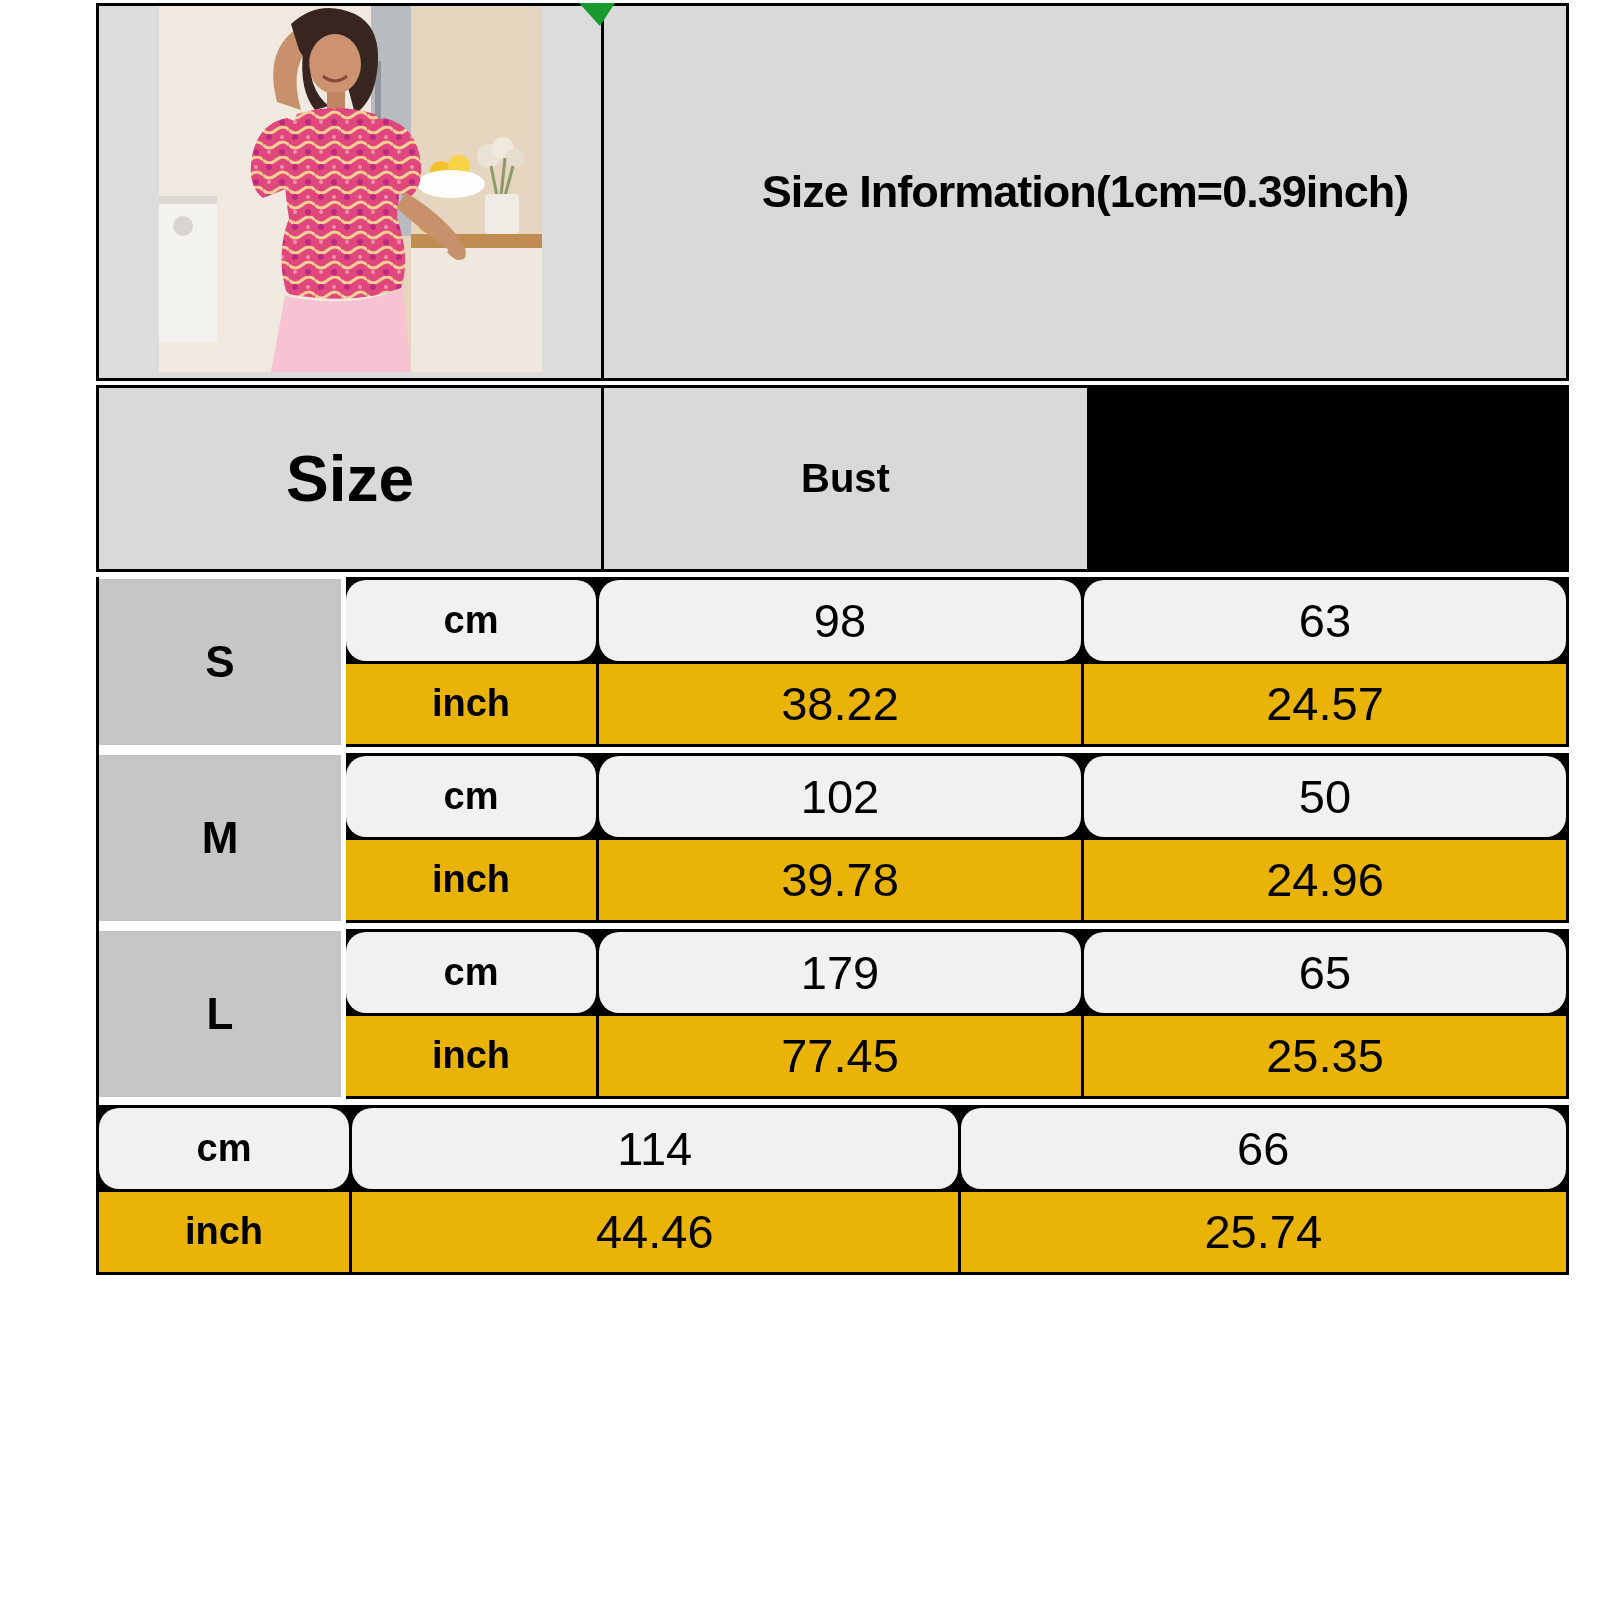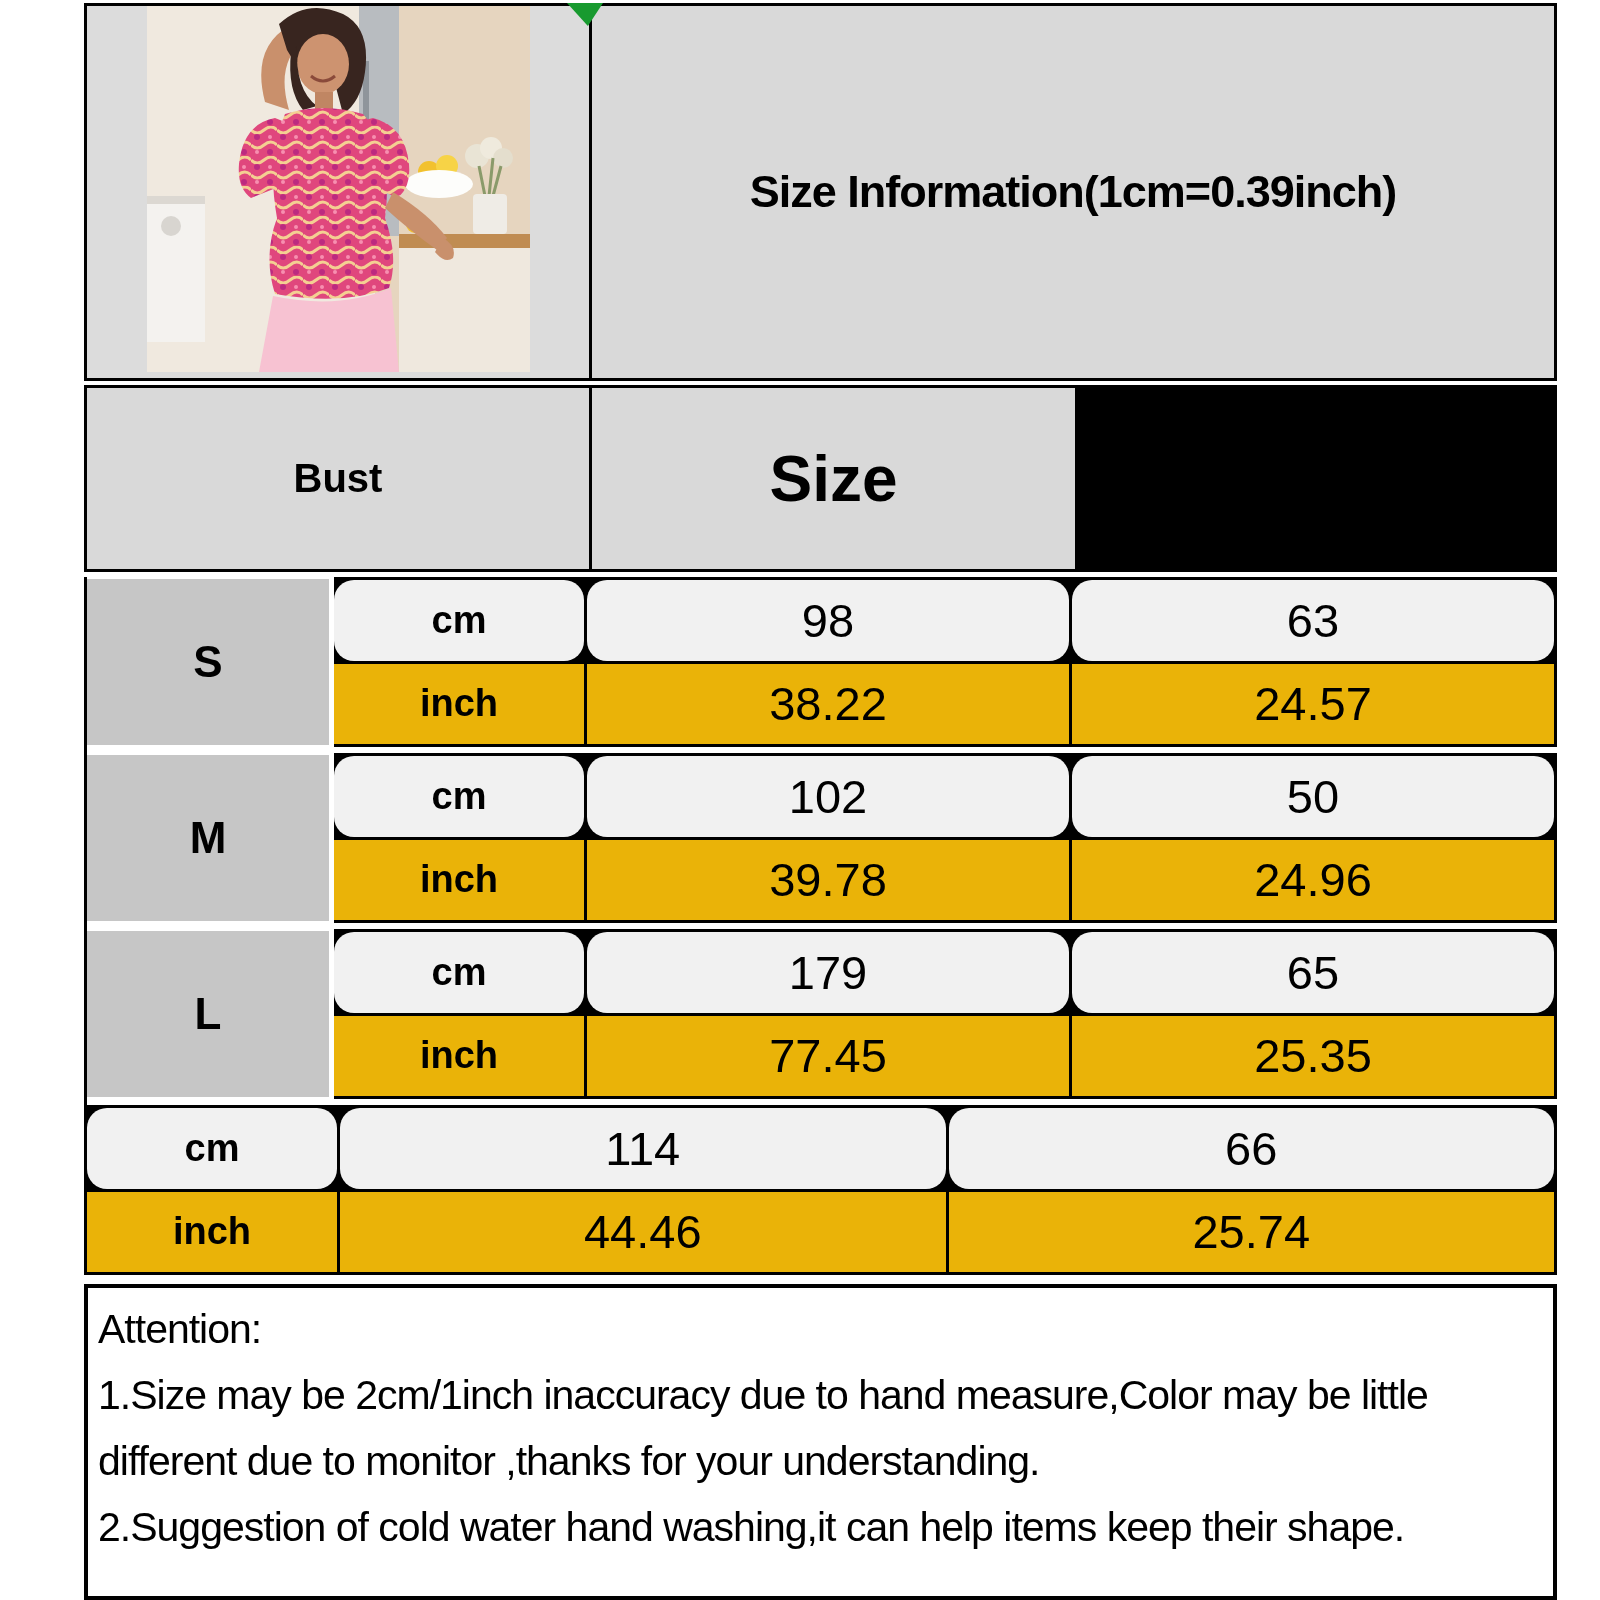--- a/index.html
+++ b/index.html
@@ -1,17 +1,17 @@
 <!DOCTYPE html>
 <html><head>
 <meta charset="utf-8">
 <style>
   html,body{margin:0;padding:0;background:#ffffff;}
   body{width:1600px;height:1600px;position:relative;font-family:"Liberation Sans",sans-serif;color:#000;}
-  .sheet{position:absolute;left:52px;top:3px;width:1473px;padding-left:32px;}
+  .sheet{position:absolute;left:64px;top:3px;width:1473px;padding-left:32px;}
 
   
   .gridrow{background:#000;border:3px solid #000;display:grid;gap:3px;}
   .cell{display:flex;align-items:center;justify-content:center;}
 
   
   .top-section{grid-template-columns:502px 1fr;height:372px;position:relative;}
   .photo-cell{background:#dcdcdc;overflow:hidden;align-items:flex-start;}
   .photo-frame{width:383px;height:366px;display:block;}
   .title-cell{background:#d9d9d9;}
@@ -115,22 +115,22 @@
         </g>
       </svg>
     </div>
     <div class="cell title-cell">
       <span class="size-info-title">Size Information(1cm=0.39inch)</span>
     </div>
     <div class="corner-marker"></div>
   </div>
 
   <div class="gridrow head-row">
+    <div class="cell head-cell size-head">Size</div>
     <div class="cell head-cell col-head">Bust</div>
-    <div class="cell head-cell size-head">Size</div>
   </div>
 
   <div class="data-area">
 
     <div class="size-block">
       <div class="label-cell">
         <div class="label-fill">S</div>
       </div>
       <div class="rows-grid">
         <div class="row-cm">
@@ -192,19 +192,14 @@
         <div class="row-inch">
           <div class="cell unit-cell">inch</div>
           <div class="cell val-cell">44.46</div>
           <div class="cell val-cell">25.74</div>
         </div>
       </div>
     </div>
 
   </div>
 
-  <div class="attention-box">
-    <p>Attention:</p>
-    <p>1.Size may be 2cm/1inch inaccuracy due to hand measure,Color may be little different due to monitor ,thanks for your understanding.</p>
-    <p>2.Suggestion of cold water hand washing,it can help items keep their shape.</p>
-  </div>
 
 </div>
 
 </body></html>

